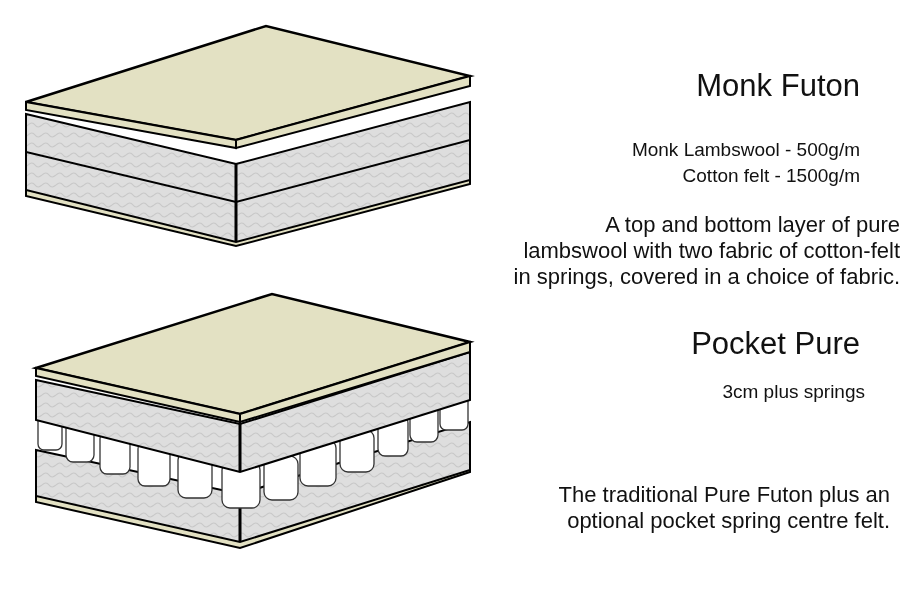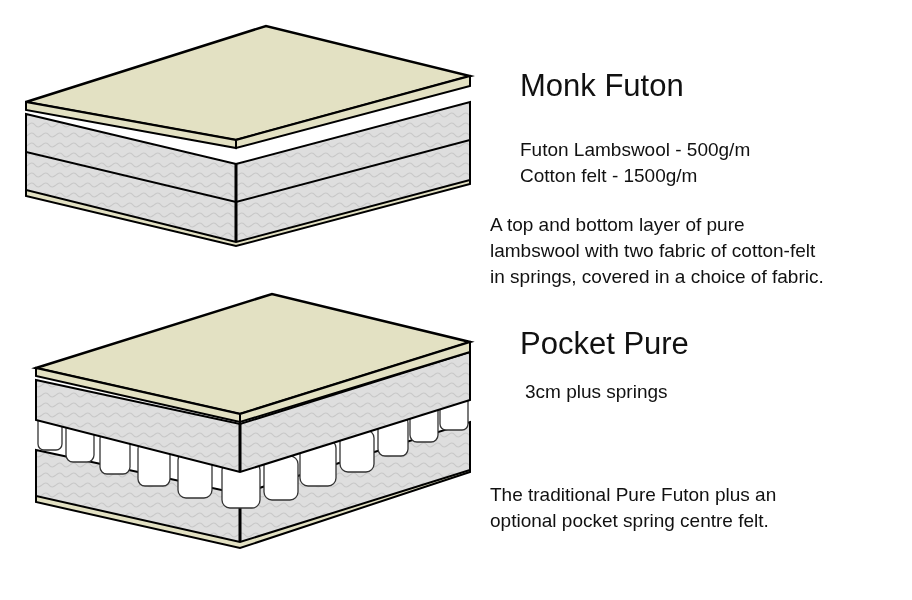--- a/index.html
+++ b/index.html
@@ -1,21 +1,21 @@
 <!DOCTYPE html>
 <html><head>
 <meta charset="utf-8">
 <style>
   html,body{margin:0;padding:0;background:#fff;}
   body{width:912px;height:600px;position:relative;overflow:hidden;font-family:"Liberation Sans",sans-serif;color:#111;}
   .ill{position:absolute;left:0;}
-  .t{position:absolute;text-align:left;white-space:nowrap;}
+  .t{position:absolute;text-align:right;white-space:nowrap;}
   .h{font-size:31px;}
   .s{font-size:19px;line-height:24px;}
-  .d{font-size:19px;line-height:26px;}
+  .d{font-size:22px;line-height:26px;}
 </style>
 </head>
 <body>
 
 <svg class="ill" width="480" height="260" viewBox="0 0 480 260" style="top:0">
   <defs>
     <pattern id="felt" width="14" height="10" patternUnits="userSpaceOnUse">
       <rect width="14" height="10" fill="#dedede"></rect>
       <path d="M0 5 Q4 1 7 5 T14 5" stroke="#c8c8c8" fill="none" stroke-width="1.2"></path>
     </pattern>
@@ -53,21 +53,21 @@
     <rect x="440" y="104" width="28" height="36" rx="6"></rect>
   </g>
   <polygon points="36,90 240,134 470,62 470,110 240,182 36,130" fill="url(#felt)" stroke="#000" stroke-width="2"></polygon>
   <line x1="240" y1="134" x2="240" y2="182" stroke="#000" stroke-width="3"></line>
   <polygon points="36,78 272,4 470,52 240,124" fill="#e3e1c3" stroke="#000" stroke-width="2.5"></polygon>
   <polygon points="36,78 240,124 240,132 36,86" fill="#e3e1c3" stroke="#000" stroke-width="2"></polygon>
   <polygon points="240,124 470,52 470,62 240,132" fill="#e3e1c3" stroke="#000" stroke-width="2"></polygon>
 </svg>
 
 <div class="t h" style="left:520px;top:68px;width:340px">Monk Futon</div>
-<div class="t s" style="left:520px;top:138px;width:340px">Futon Lambswool - 500g/m</div>
+<div class="t s" style="left:520px;top:138px;width:340px">Monk Lambswool - 500g/m</div>
 <div class="t s" style="left:520px;top:164px;width:340px">Cotton felt - 1500g/m</div>
 <div class="t d" style="left:490px;top:212px;width:410px">A top and bottom layer of pure</div>
 <div class="t d" style="left:490px;top:238px;width:410px">lambswool with two fabric of cotton-felt</div>
 <div class="t d" style="left:490px;top:264px;width:410px">in springs, covered in a choice of fabric.</div>
 
 <div class="t h" style="left:520px;top:326px;width:340px">Pocket Pure</div>
 <div class="t s" style="left:525px;top:380px;width:340px">3cm plus springs</div>
 <div class="t d" style="left:490px;top:482px;width:400px">The traditional Pure Futon plus an</div>
 <div class="t d" style="left:490px;top:508px;width:400px">optional pocket spring centre felt.</div>
 

